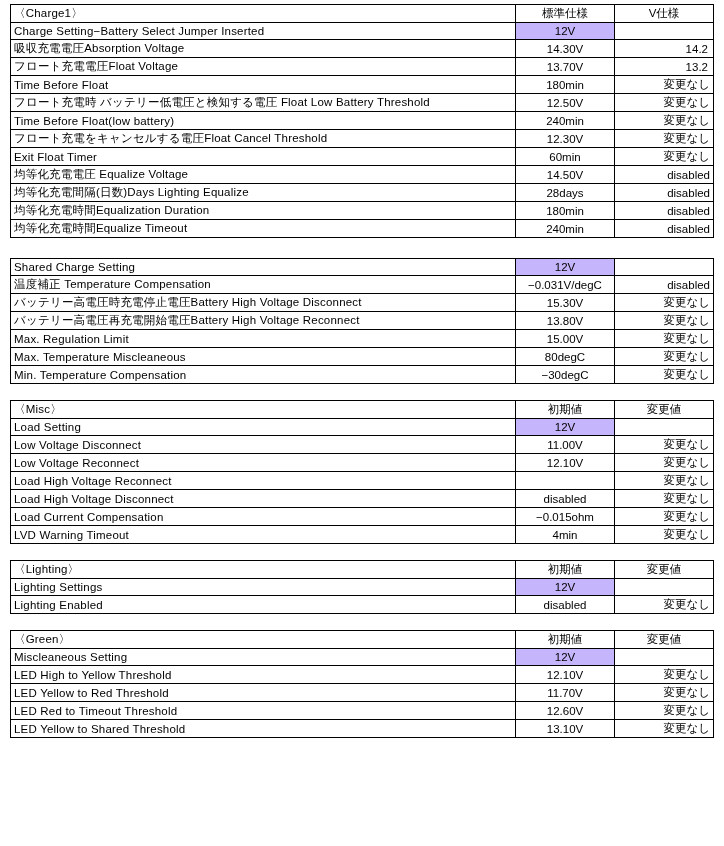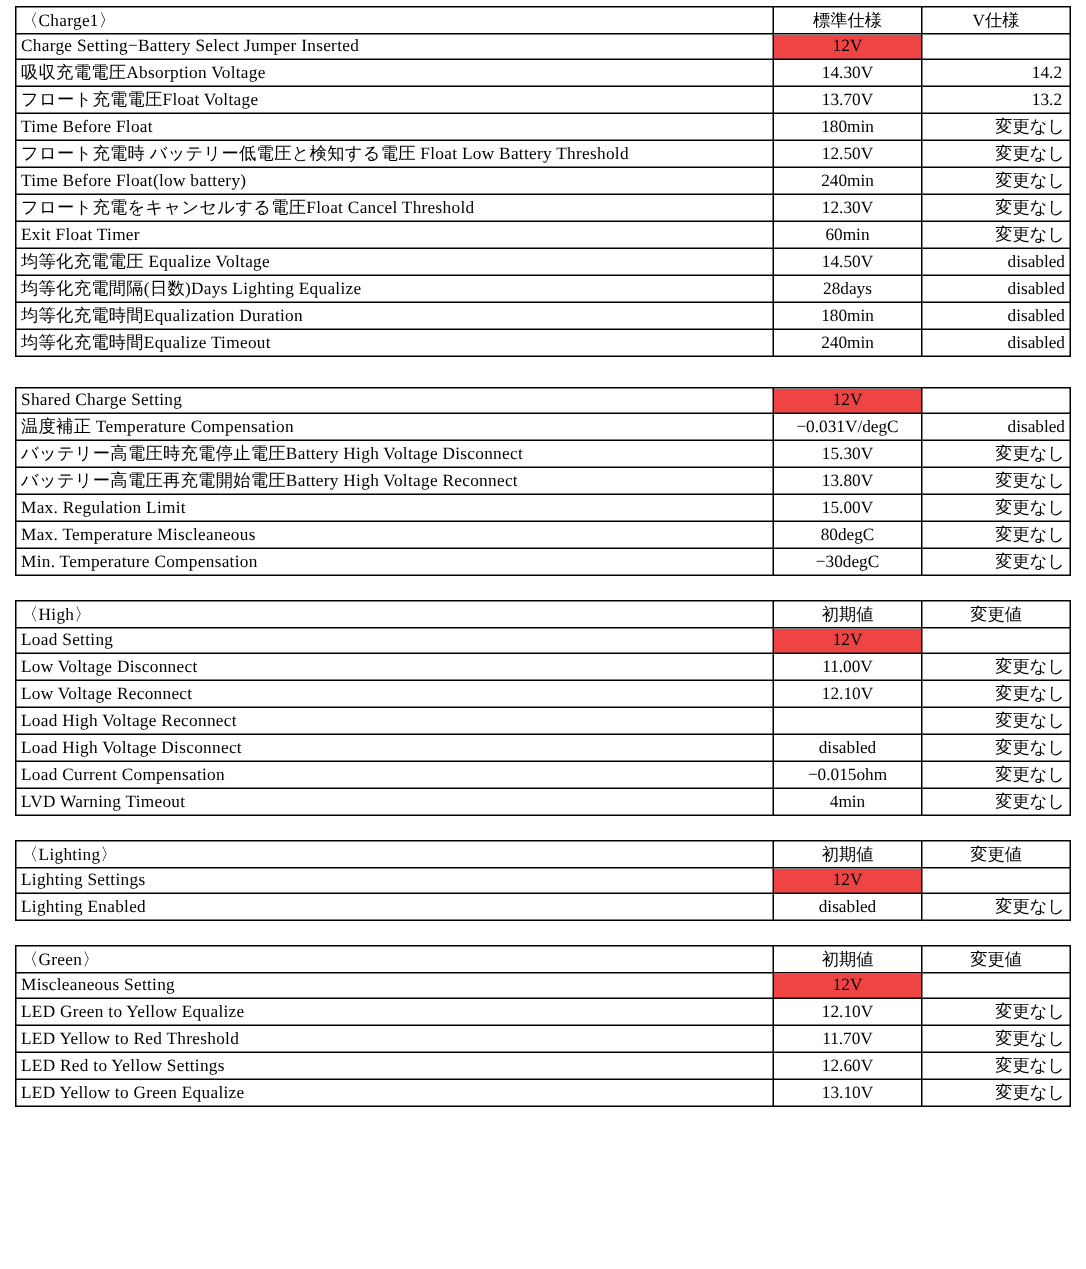--- a/index.html
+++ b/index.html
@@ -13,21 +13,20 @@
     font-family: "Liberation Sans", sans-serif;
     font-size: 11.5px;
     color: #000000;
     position: relative;
     overflow: hidden;
   }
   .page {
     padding: 4px 10px 15px 10px;
     box-sizing: border-box;
     width: 724px;
-    font-family: Liberation Serif, serif;
   }
   table.spec {
     border-collapse: collapse;
     table-layout: fixed;
     width: 703px;
     margin: 0;
   }
   table.spec td {
     border: 1px solid #000000;
     padding: 1px 3px;
@@ -52,21 +51,21 @@
     padding-left: 5px;
   }
   td.val2.num {
     text-align: right;
     padding-right: 5px;
   }
   td.noborder {
     border: none;
   }
   td.hl {
-    background: #ef4444;
+    background: #c4b5fd;
     font-weight: normal;
   }
   .gap {
     height: 20px;
   }
   .gap-sm {
     height: 16px;
   }
   .hdr {
     text-align: center;
@@ -187,21 +186,21 @@
       <td class="val2">変更なし</td>
     </tr>
   </tbody>
     </table>
 
   <div class="gap-sm"></div>
 
   <table class="spec">
     <tbody>
         <tr>
-      <td class="label noborder">〈High〉</td>
+      <td class="label noborder">〈Misc〉</td>
       <td class="val hdr">初期値</td>
       <td class="val hdr">変更値</td>
     </tr>
     <tr>
       <td class="label">Load  Setting</td>
       <td class="val hl">12V</td>
       <td class="val2"></td>
     </tr>
     <tr>
       <td class="label">Low  Voltage  Disconnect</td>
@@ -266,35 +265,35 @@
       <td class="label noborder">〈Green〉</td>
       <td class="val hdr">初期値</td>
       <td class="val hdr">変更値</td>
     </tr>
     <tr>
       <td class="label">Miscleaneous  Setting</td>
       <td class="val hl">12V</td>
       <td class="val2"></td>
     </tr>
     <tr>
-      <td class="label">LED  Green  to  Yellow  Equalize</td>
+      <td class="label">LED  High  to  Yellow  Threshold</td>
       <td class="val">12.10V</td>
       <td class="val2">変更なし</td>
     </tr>
     <tr>
       <td class="label">LED  Yellow  to  Red  Threshold</td>
       <td class="val">11.70V</td>
       <td class="val2">変更なし</td>
     </tr>
     <tr>
-      <td class="label">LED  Red  to  Yellow  Settings</td>
+      <td class="label">LED  Red  to  Timeout  Threshold</td>
       <td class="val">12.60V</td>
       <td class="val2">変更なし</td>
     </tr>
     <tr>
-      <td class="label">LED  Yellow  to  Green  Equalize</td>
+      <td class="label">LED  Yellow  to  Shared  Threshold</td>
       <td class="val">13.10V</td>
       <td class="val2">変更なし</td>
     </tr>
   </tbody>
     </table>
 
 </div>
 
 </body></html>

